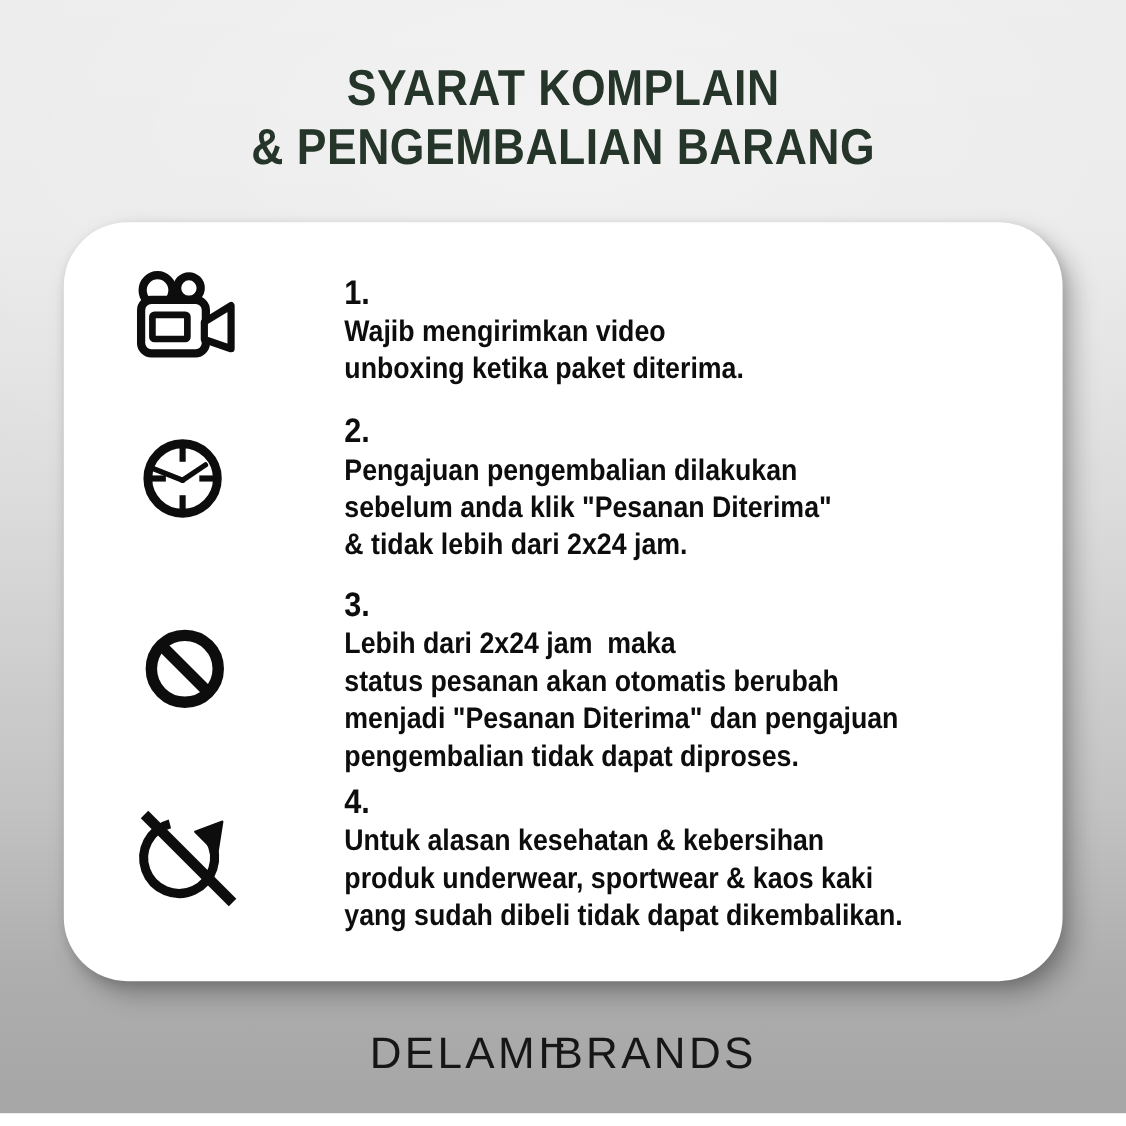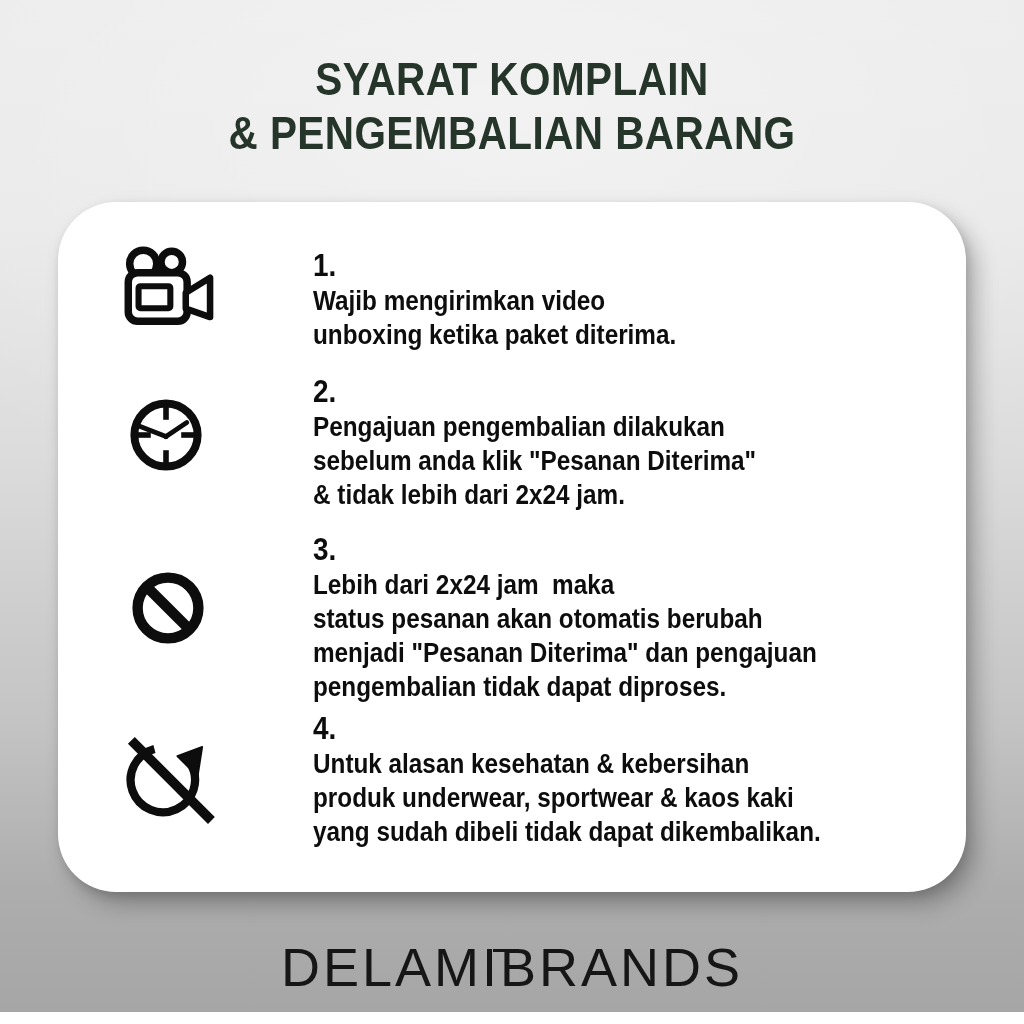--- a/index.html
+++ b/index.html
@@ -62,21 +62,21 @@
     font-size: 27px;
     font-weight: bold;
     line-height: 34px;
     white-space: pre-wrap;
   }
   .brand {
     position: absolute;
     top: 936px; left: 0; width: 1024px;
     text-align: center;
     color: #161616;
-    font-size: 54px;
+    font-size: 40px;
     font-weight: normal;
     letter-spacing: 3px;
   }
   .brand-b { position: relative; display: inline-block; }
   .brand-b::after {
     content: "";
     position: absolute;
     left: -7px; top: 13px;
     width: 16px; height: 3px;
     background: #161616;

